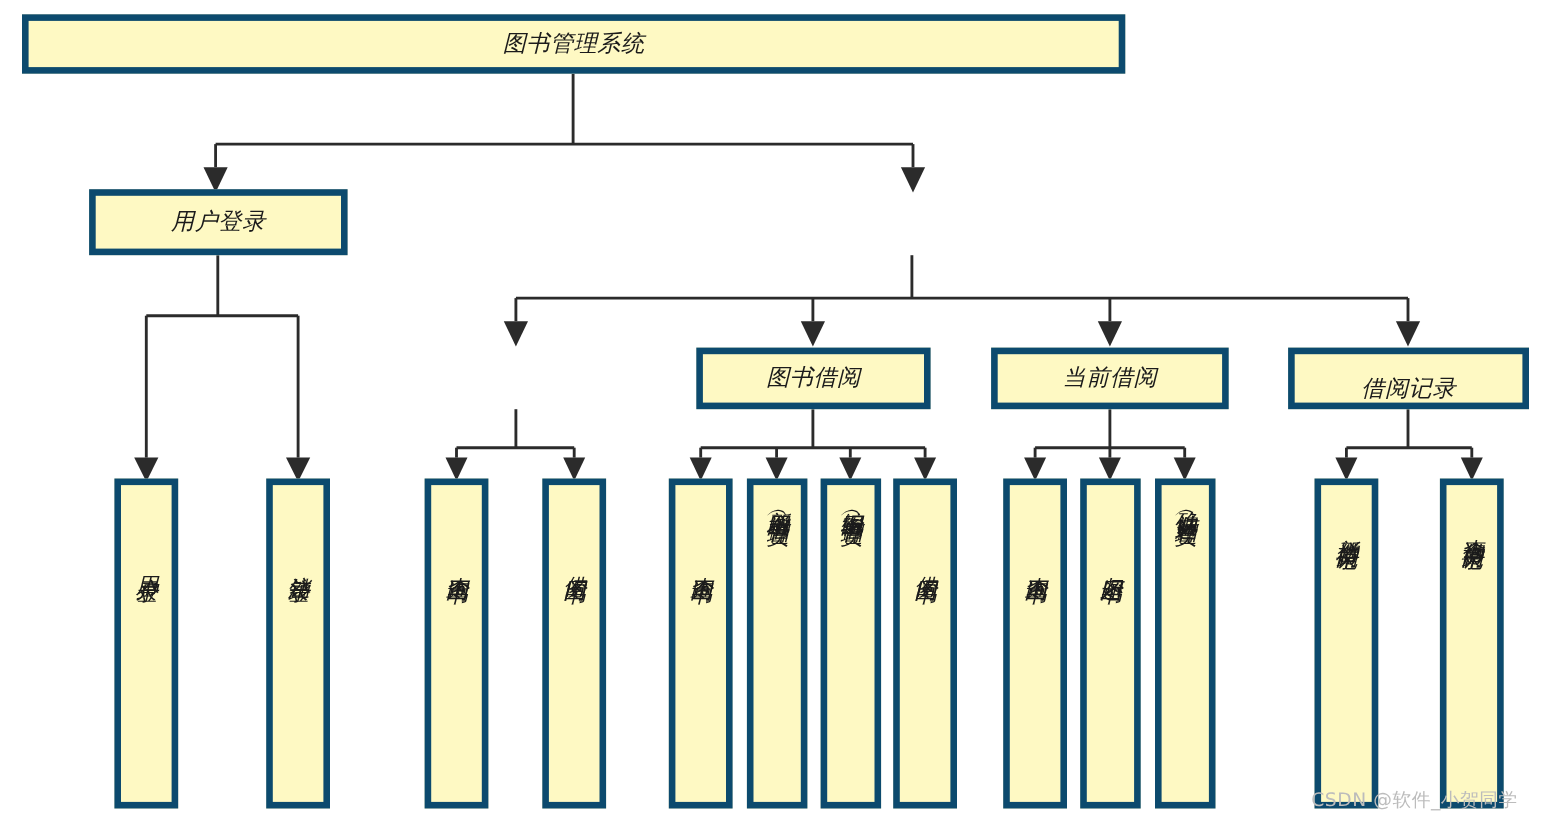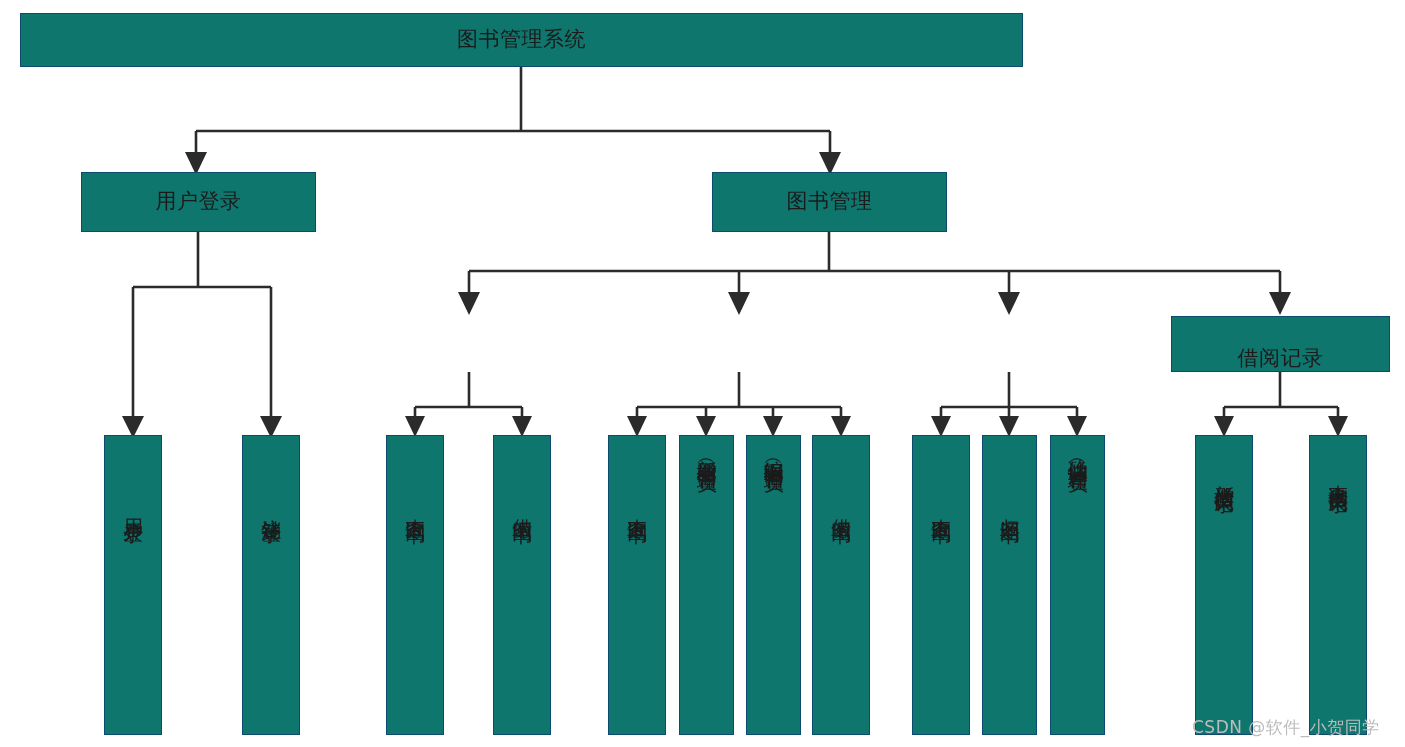--- a/index.html
+++ b/index.html
@@ -20,25 +20,26 @@
   #diagram-svg {
     position: absolute;
     left: 0;
     top: 0;
     width: 1405px;
     height: 747px;
   }
   .node-box {
     position: absolute;
     box-sizing: border-box;
-    background: #0f766e;
-    border: 1px solid #0c4a6e;
+    background: #fef9c3;
+    border: 6px solid #0c4a6e;
     display: flex;
     align-items: center;
     justify-content: center;
+    font-style: italic;
   }
   .node-label-h {
     font-size: 21px;
     line-height: 1.2;
     color: #1b1b1b;
     letter-spacing: 0.5px;
     white-space: nowrap;
     text-align: center;
   }
   .node-box.vertical {
@@ -154,26 +155,29 @@
   </svg>
 
   <div class="node-box" style="left:20px; top:13px; width:1003px; height:54px;">
     <span class="node-label-h">图书管理系统</span>
   </div>
 
   <div class="node-box" style="left:81px; top:172px; width:235px; height:60px;">
     <span class="node-label-h">用户登录</span>
   </div>
 
-  <div class="node-box" style="left:712px; top:172px; width:235px; height:60px;">
-    <span class="node-label-h">图书管理</span>
-  </div>
-
-
-
+
+
+  <div class="node-box" style="left:633px; top:316px; width:213px; height:56px;">
+    <span class="node-label-h">图书借阅</span>
+  </div>
+
+  <div class="node-box" style="left:901px; top:316px; width:216px; height:56px;">
+    <span class="node-label-h">当前借阅</span>
+  </div>
 
   <div class="node-box" style="left:1171px; top:316px; width:219px; height:56px;align-items:flex-end;">
     <span class="node-label-h">借阅记录</span>
   </div>
 
   <div class="node-box vertical" style="left:104px; top:435px; width:58px; height:300px; padding-top:67px;">
     <span class="node-label-v">用户登录</span>
   </div>
 
   <div class="node-box vertical" style="left:242px; top:435px; width:58px; height:300px; padding-top:67px;">

